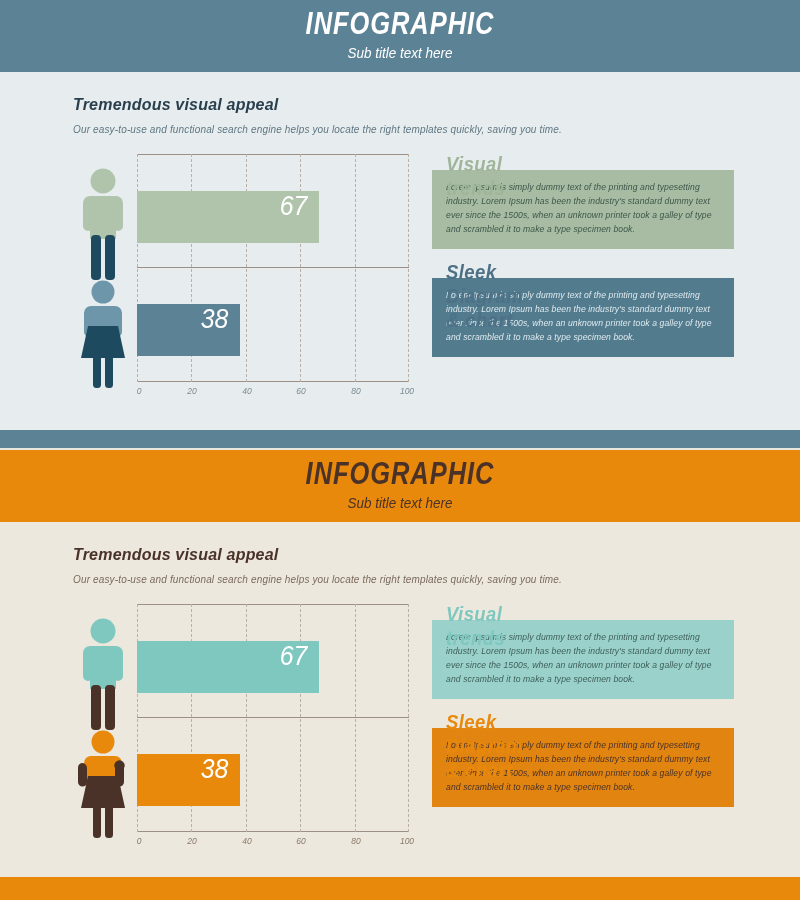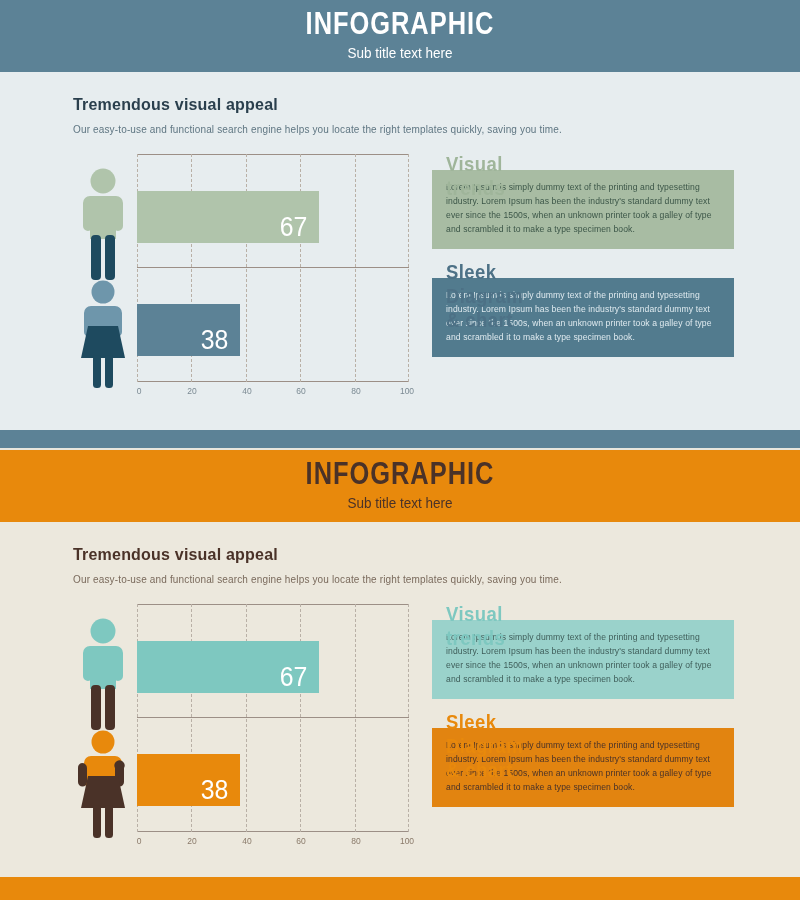--- a/index.html
+++ b/index.html
@@ -5,21 +5,21 @@
   * { box-sizing: border-box; margin: 0; padding: 0; }
 
   body {
     width: 800px;
     height: 900px;
     font-family: "Liberation Sans", sans-serif;
     background: #e8e6dd;
     overflow: hidden;
   }
 
-  .page { position: relative; width: 800px; height: 660px; }
+  .page { position: relative; width: 800px; height: 660px; font-style: italic; }
 
   
   .section-a-header {
     position: absolute; left: 0; top: 0; width: 800px; height: 72px;
     background: #5c8296;
   }
   .section-b-header {
     position: absolute; left: 0; top: 450px; width: 800px; height: 72px;
     background: #e8890c;
   }
@@ -93,21 +93,21 @@
   .body-a .hrule { background: #9c8f86; }
   .body-b .hrule { background: #9c8f86; }
 
   .vline {
     position: absolute; top: 0; width: 0; height: 228px;
     border-left: 1px dashed #b9b0a6;
   }
 
   .bar {
     position: absolute; height: 52px;
-    display: flex; align-items: flex-end; justify-content: flex-end; padding-left: 8px;
+    display: flex; align-items: flex-start; justify-content: flex-end; padding-left: 8px;
   }
   .bar-value {
     color: #ffffff; font-size: 27px;
     padding-right: 11px;
     font-family: "Liberation Sans Narrow", "Liberation Sans", sans-serif;
     transform: scaleX(0.92);
   }
   .bar.male   { top: 37px;  }
   .bar.female { top: 150px; }
 

